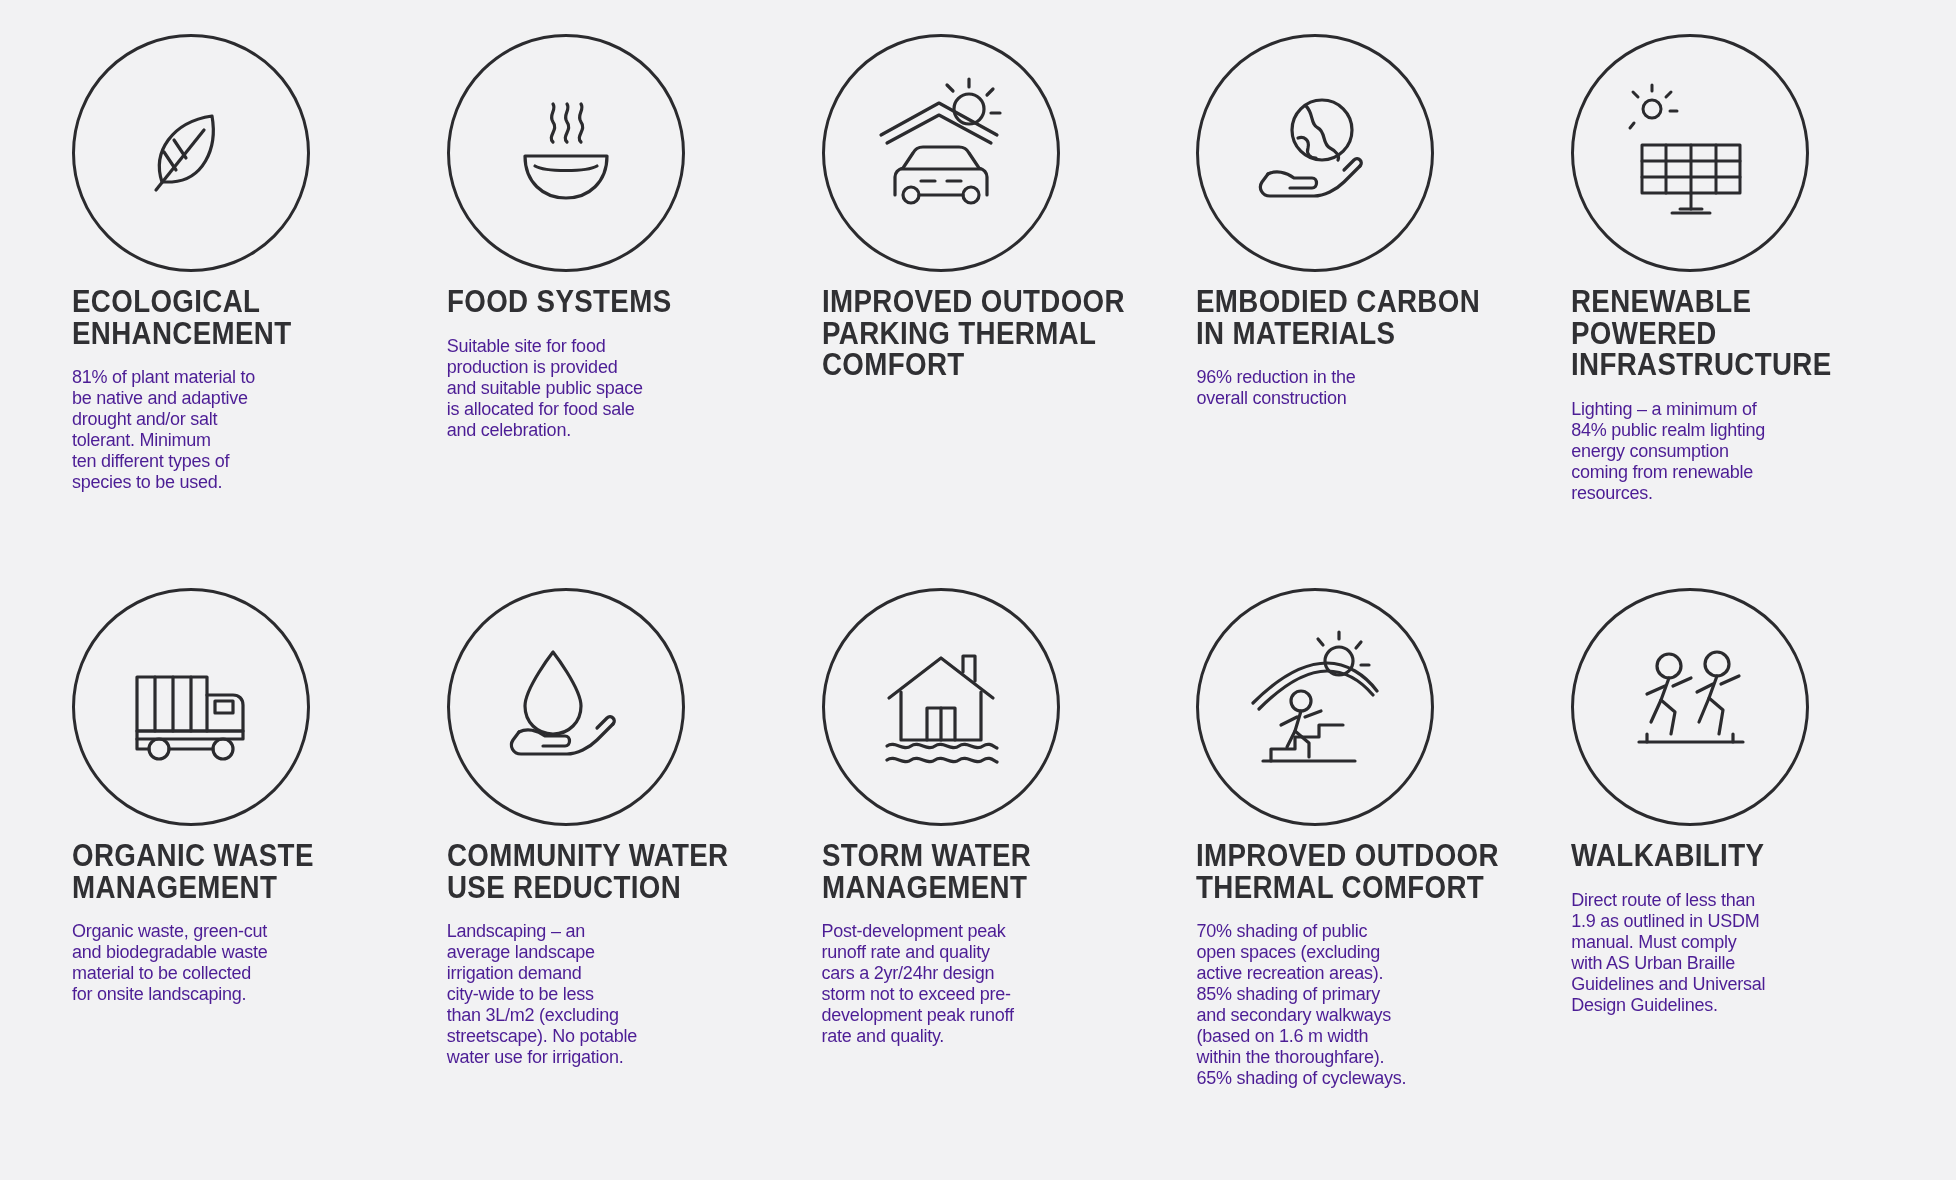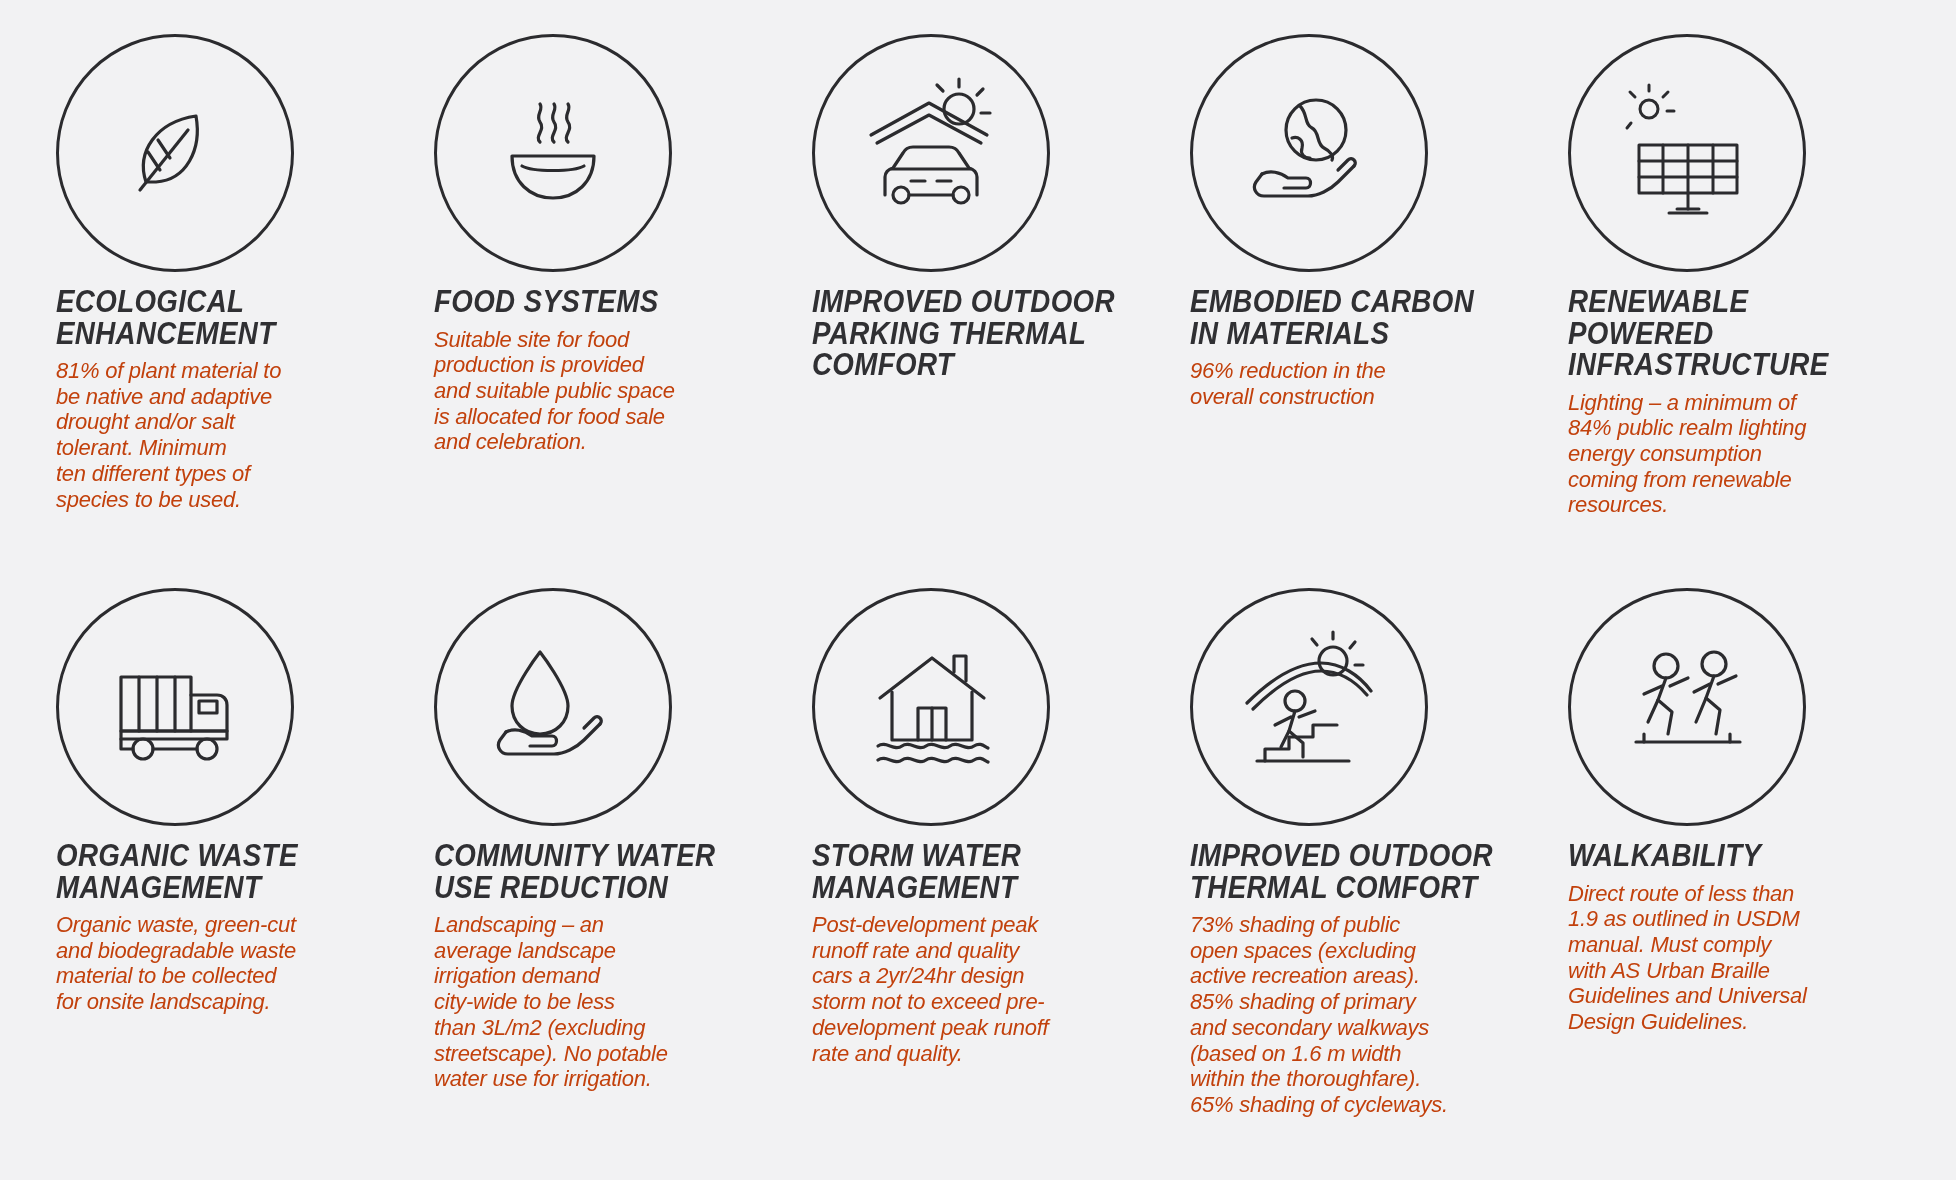--- a/index.html
+++ b/index.html
@@ -10,22 +10,21 @@
     height: 1180px;
     background: #f2f2f3;
     font-family: "Liberation Sans", sans-serif;
     overflow: hidden;
   }
   .board {
     position: relative;
     width: 1956px;
     height: 958px;
     background: #f2f2f3;
-    padding: 34px 0 0 0;
-    font-style: italic;
+    padding: 34px 0 0 16px;
   }
   .grid {
     display: grid;
     grid-template-columns: repeat(5, 1fr);
     grid-template-rows: 548px 548px;
     column-gap: 0px;
     padding-left: 56px;
     padding-right: 10px;
   }
   .card {
@@ -55,24 +54,24 @@
     font-size: 31.5px;
     line-height: 1.0;
     letter-spacing: 0.4px;
     color: #303033;
     text-transform: uppercase;
     transform: scaleX(0.88);
     transform-origin: left top;
     white-space: pre-line;
   }
   .card-body {
-    margin-top: 9px;
-    font-size: 22px;
+    margin-top: 18px;
+    font-size: 18px;
     line-height: 1.17;
-    color: #c2410c;
+    color: #4c1d95;
     white-space: pre-line;
     letter-spacing: -0.25px;
   }
   
   .row2 .icon-wrap { margin-top: 6px; }
 </style>
 </head>
 <body>
 
 <div class="board">
@@ -266,21 +265,21 @@
             <path d="M66 84 L60 104 L52 120"></path>
             <path d="M60 104 L74 116 L74 130"></path>
             <path d="M62 90 L46 98 M70 90 L86 84"></path>
             <path d="M36 134 L36 122 L60 122 L60 110 L84 110 L84 98 L108 98"></path>
             <path d="M28 134 L120 134"></path>
           </svg>
         </div>
       </div>
       <div class="card-title">IMPROVED OUTDOOR
 THERMAL COMFORT</div>
-      <div class="card-body">73% shading of public
+      <div class="card-body">70% shading of public
 open spaces (excluding
 active recreation areas).
 85% shading of primary
 and secondary walkways
 (based on 1.6 m width
 within the thoroughfare).
 65% shading of cycleways.</div>
     </div>
 
     <div class="card row2">

